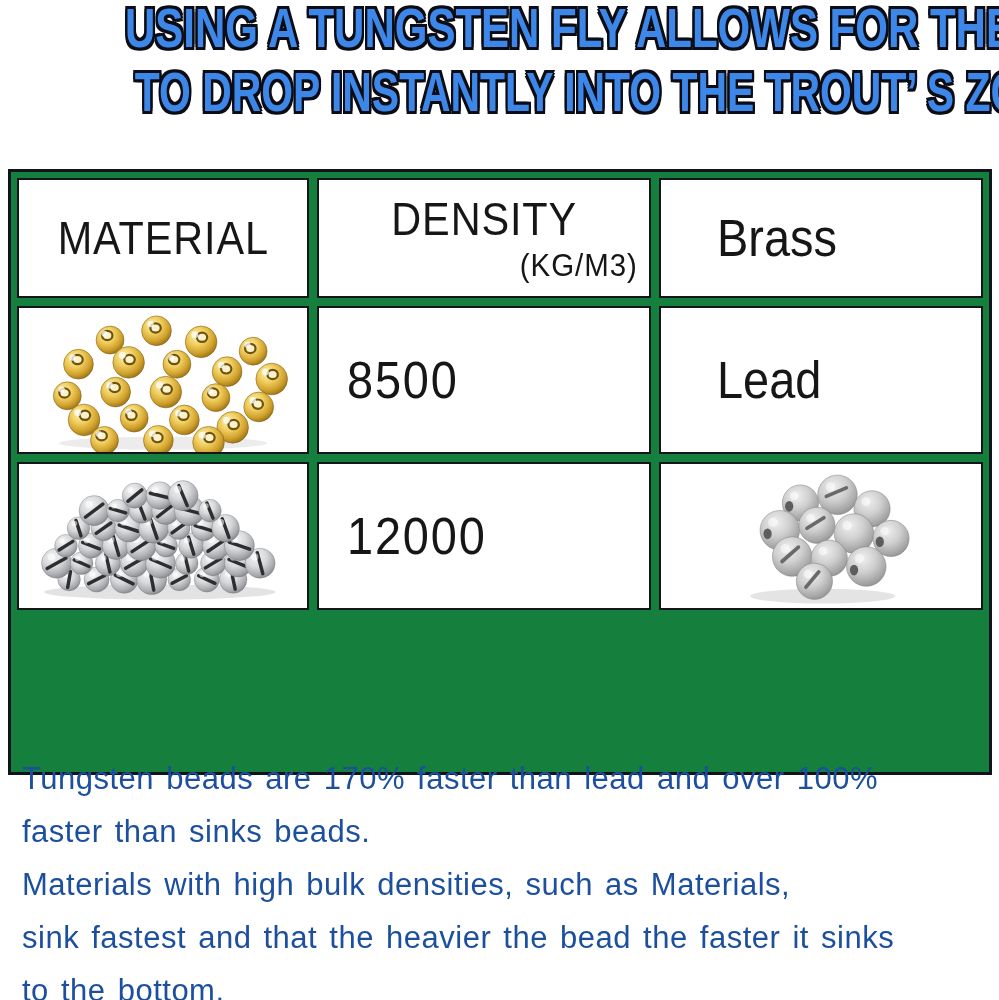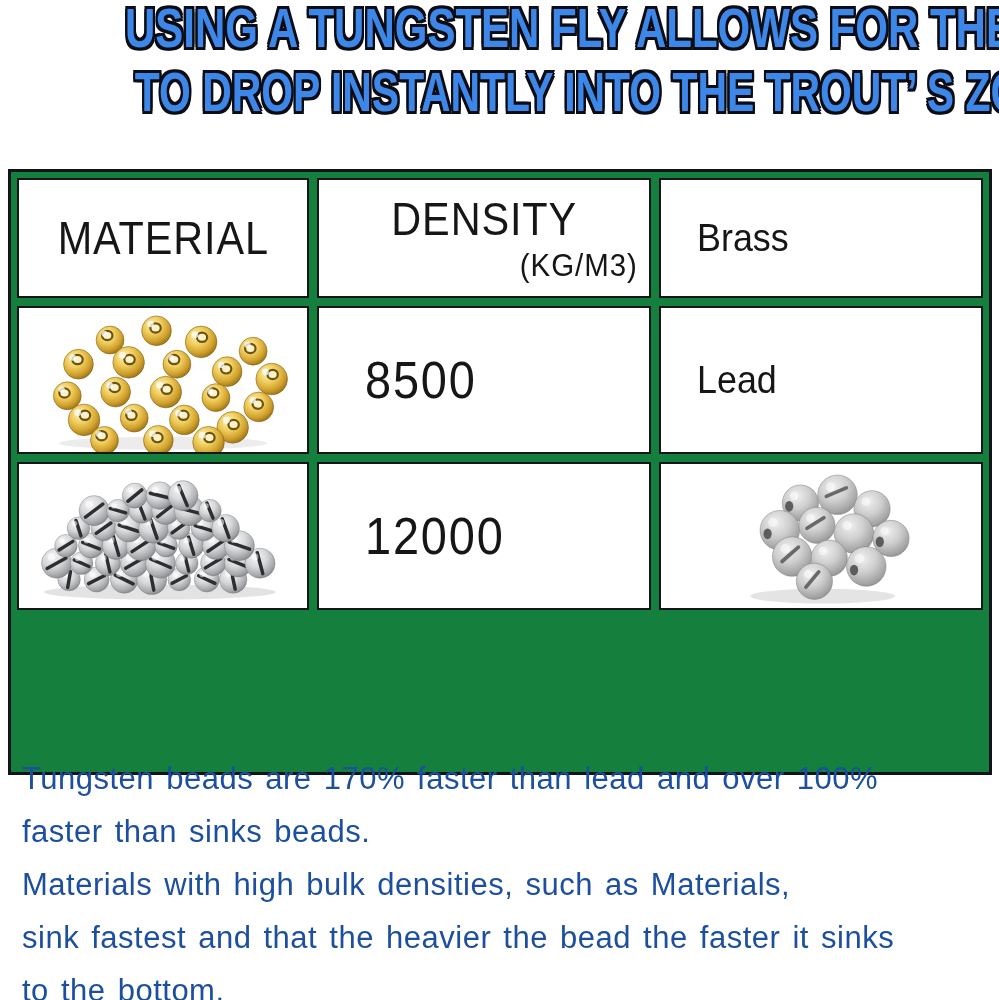--- a/index.html
+++ b/index.html
@@ -37,23 +37,23 @@
     display:flex;align-items:center;color:#161616;overflow:hidden;
   }
   .cell-header{justify-content:center;font-size:46px;letter-spacing:1px;}
   .cell-header .cond{transform:scaleX(0.9);transform-origin:center;}
   .cell-density-header{flex-direction:column;justify-content:center;align-items:center;}
   .cell-density-header .density-word{text-align:center;transform:scaleX(0.9);transform-origin:center;}
   .cell-density-header .density-unit{
     align-self:flex-end;font-size:31px;letter-spacing:1px;
     padding-right:12px;margin-top:2px;transform:scaleX(0.95);transform-origin:right center;
   }
-  .cell-material{padding-left:36px;font-size:39px;}
+  .cell-material{padding-left:56px;font-size:51px;}
   .cell-material .cond{transform:scaleX(0.92);transform-origin:left center;}
-  .cell-density{padding-left:46px;font-size:51px;letter-spacing:2px;}
+  .cell-density{padding-left:28px;font-size:51px;letter-spacing:2px;}
   .cell-density .cond{transform:scaleX(0.92);transform-origin:left center;}
   .cell-photo{justify-content:center;}
   .cell-photo svg{display:block;}
 
   
   .footer-text{
     position:absolute;left:22px;top:752px;width:960px;
     color:#1c4f9e;font-size:31px;letter-spacing:0.5px;word-spacing:3px;
   }
   .footer-line{display:block;height:53px;line-height:53px;white-space:nowrap;}

